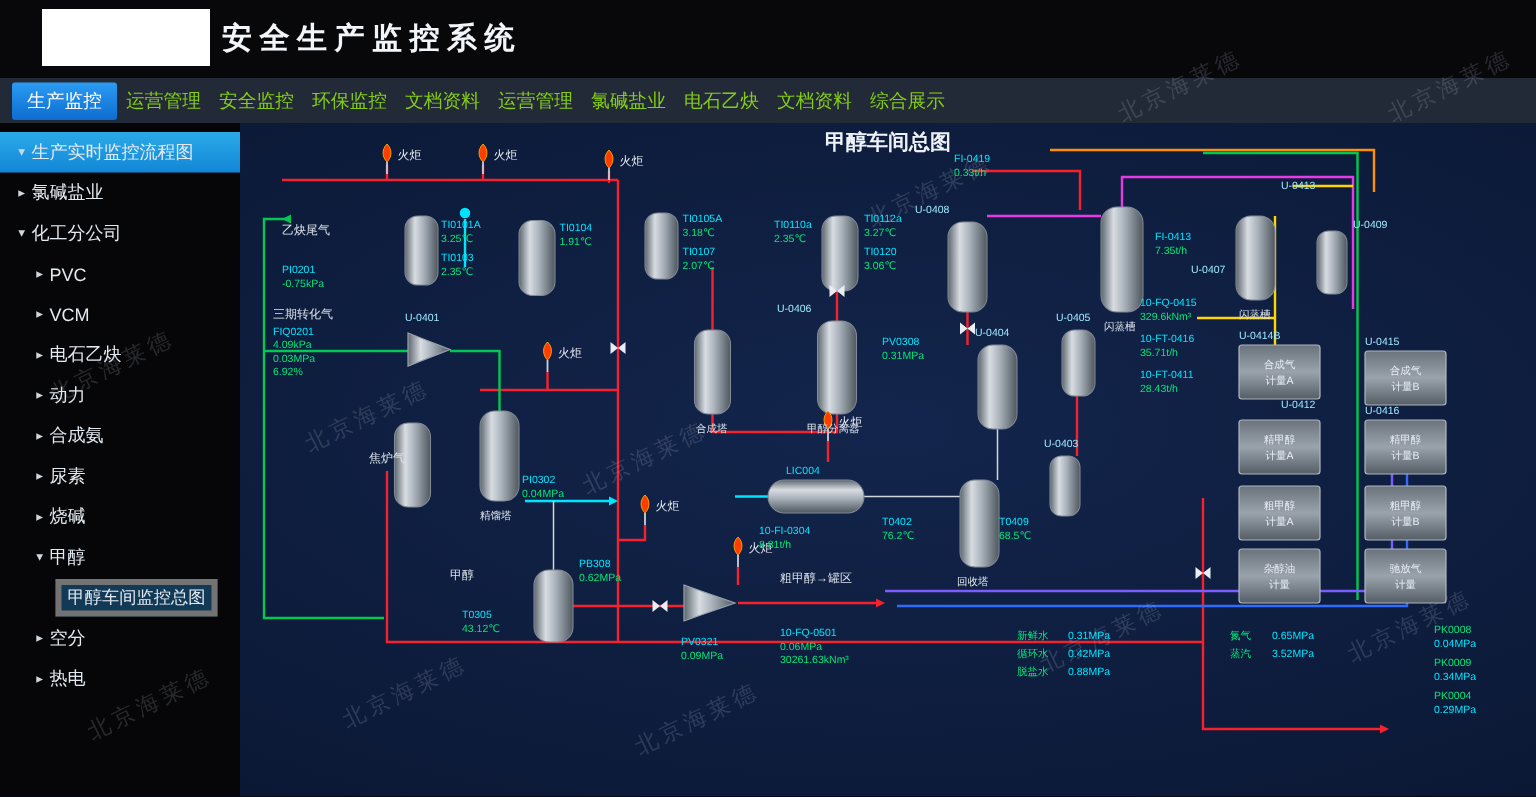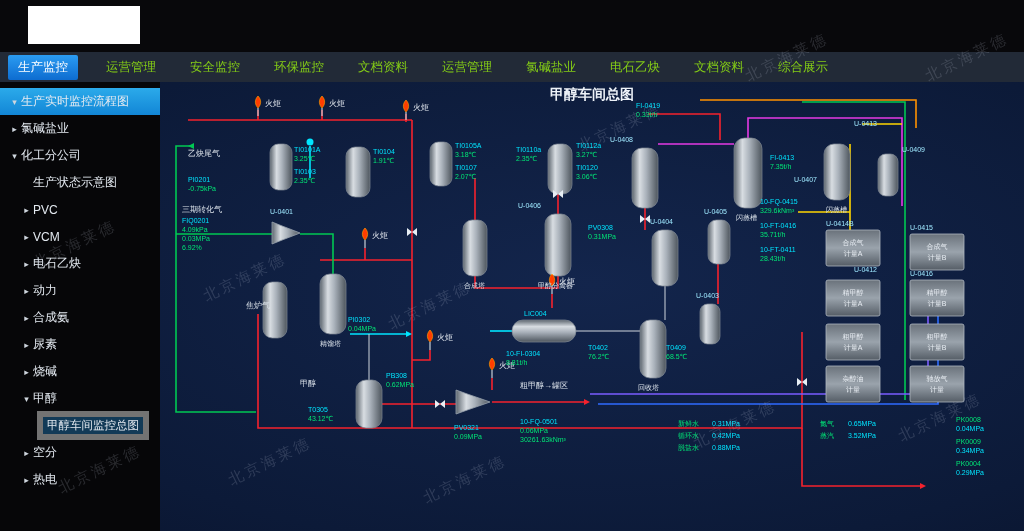--- a/index.html
+++ b/index.html
@@ -4,43 +4,44 @@
 <style>
   *{margin:0;padding:0;box-sizing:border-box}
   html,body{width:1024px;height:531px;background:#000}
   .app{position:relative;width:1024px;height:531px;overflow:hidden;
        font-family:"Liberation Sans","DejaVu Sans",sans-serif;background:#0b1731}
   .topbar{position:absolute;left:0;top:0;width:100%;height:52px;background:#08080b}
   .logo-patch{position:absolute;left:28px;top:6px;width:112px;height:38px;background:#ffffff}
   .app-title{position:absolute;left:148px;top:0;height:52px;line-height:52px;color:#f2f5f9;
              font-size:20px;font-weight:bold;letter-spacing:5px}
   .navbar{position:absolute;left:0;top:52px;width:100%;height:30px;background:#222a37;
-          display:flex;align-items:center;padding-left:8px;gap:22px}
+          display:flex;align-items:center;padding-left:8px;}
   .tab{color:#84cc16;font-size:12.5px;cursor:pointer;padding:4px 6px;white-space:nowrap}
   .tab.active{background:linear-gradient(180deg,#2b9cf2,#0d6cd0);border-radius:2px;padding:4px 10px;color:#fff}
   .body{position:absolute;left:0;top:82px;width:100%;height:449px;display:flex}
   .sidebar{width:160px;height:100%;background:#060608;padding-top:6px;flex:none;overflow:hidden}
   .side-item{display:flex;align-items:center;height:27px;color:#e3e9f0;font-size:12px;
              cursor:pointer;white-space:nowrap}
   .side-item .marker{width:13px;text-align:center;font-size:9px;color:#cfd6de;flex:none}
   .lvl0{padding-left:8px}.lvl1{padding-left:20px}.lvl2{padding-left:24px}
   .side-item.selected{background:linear-gradient(180deg,#2baaea,#1286d6)}
-  .side-item.focused .lbl{border:6px solid #737373;background:#123a57;padding:1px 4px;font-size:11.5px}
+  .side-item.focused .lbl{border:4px solid #737373;background:#123a57;padding:1px 4px;font-size:11.5px}
   .stage{position:relative;flex:1;height:100%;
          background:radial-gradient(120% 100% at 50% 45%,#13254c 0%,#0c1a38 60%,#081026 100%)}
   .stage svg{position:absolute;inset:0;width:100%;height:100%;font-family:inherit}
   .wm{position:absolute;color:rgba(205,216,230,.17);font-size:15px;letter-spacing:3px;
       transform:rotate(-26deg);pointer-events:none;white-space:nowrap;z-index:50}
 </style>
 </head>
 <body>
 
 <div class="app">
   <header class="topbar">
     <div class="logo-patch"></div>
+    <h1 class="app-title">安全生产监控系统</h1>
   </header>
 
   <nav class="navbar" id="navbar">
       <div class="tab active">生产监控</div>
       <div class="tab">运营管理</div>
       <div class="tab">安全监控</div>
       <div class="tab">环保监控</div>
       <div class="tab">文档资料</div>
       <div class="tab">运营管理</div>
       <div class="tab">氯碱盐业</div>
@@ -55,24 +56,20 @@
           <span class="marker">▾</span>
           <span class="lbl">生产实时监控流程图</span>
         </div>
         <div class="side-item lvl0">
           <span class="marker">▸</span>
           <span class="lbl">氯碱盐业</span>
         </div>
         <div class="side-item lvl0">
           <span class="marker">▾</span>
           <span class="lbl">化工分公司</span>
-        </div>
-        <div class="side-item lvl1">
-          <span class="marker"></span>
-          <span class="lbl">生产状态示意图</span>
         </div>
         <div class="side-item lvl1">
           <span class="marker">▸</span>
           <span class="lbl">PVC</span>
         </div>
         <div class="side-item lvl1">
           <span class="marker">▸</span>
           <span class="lbl">VCM</span>
         </div>
         <div class="side-item lvl1">

